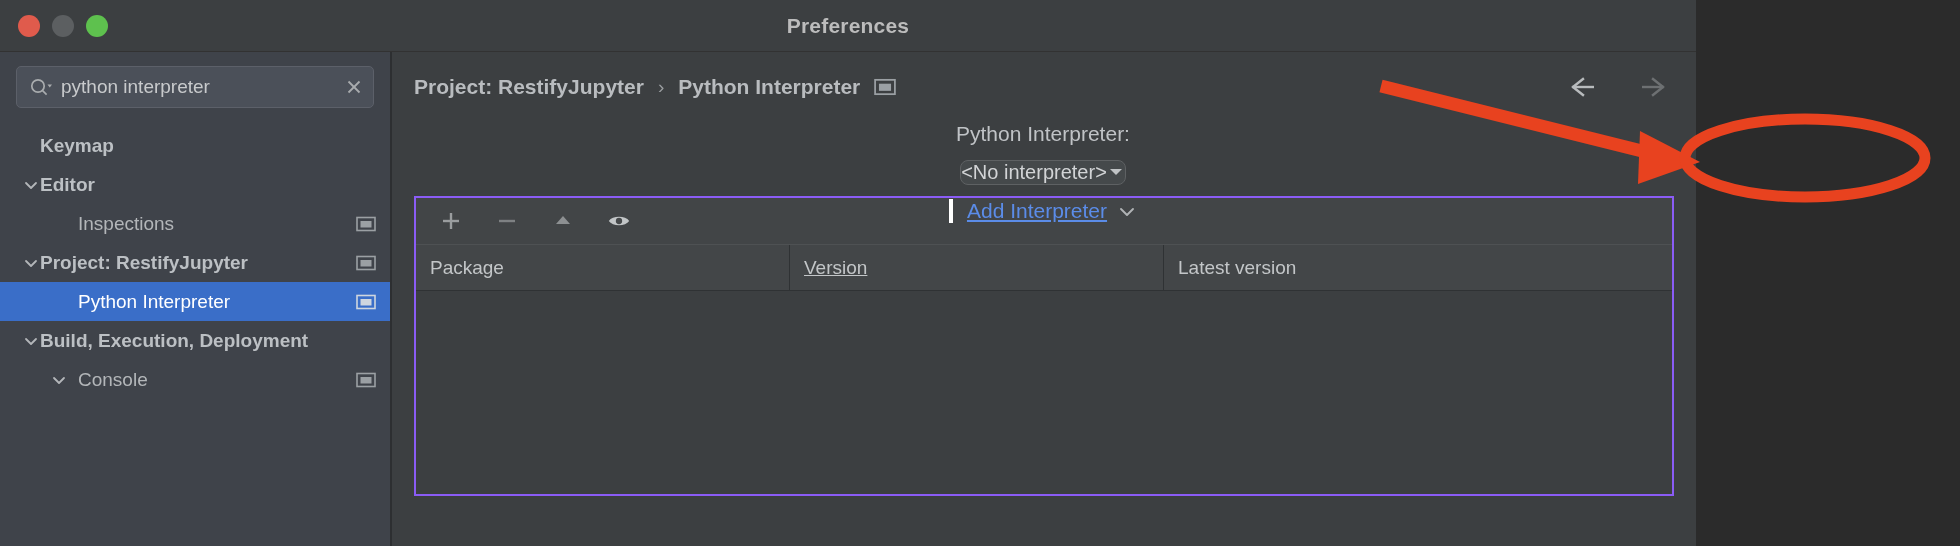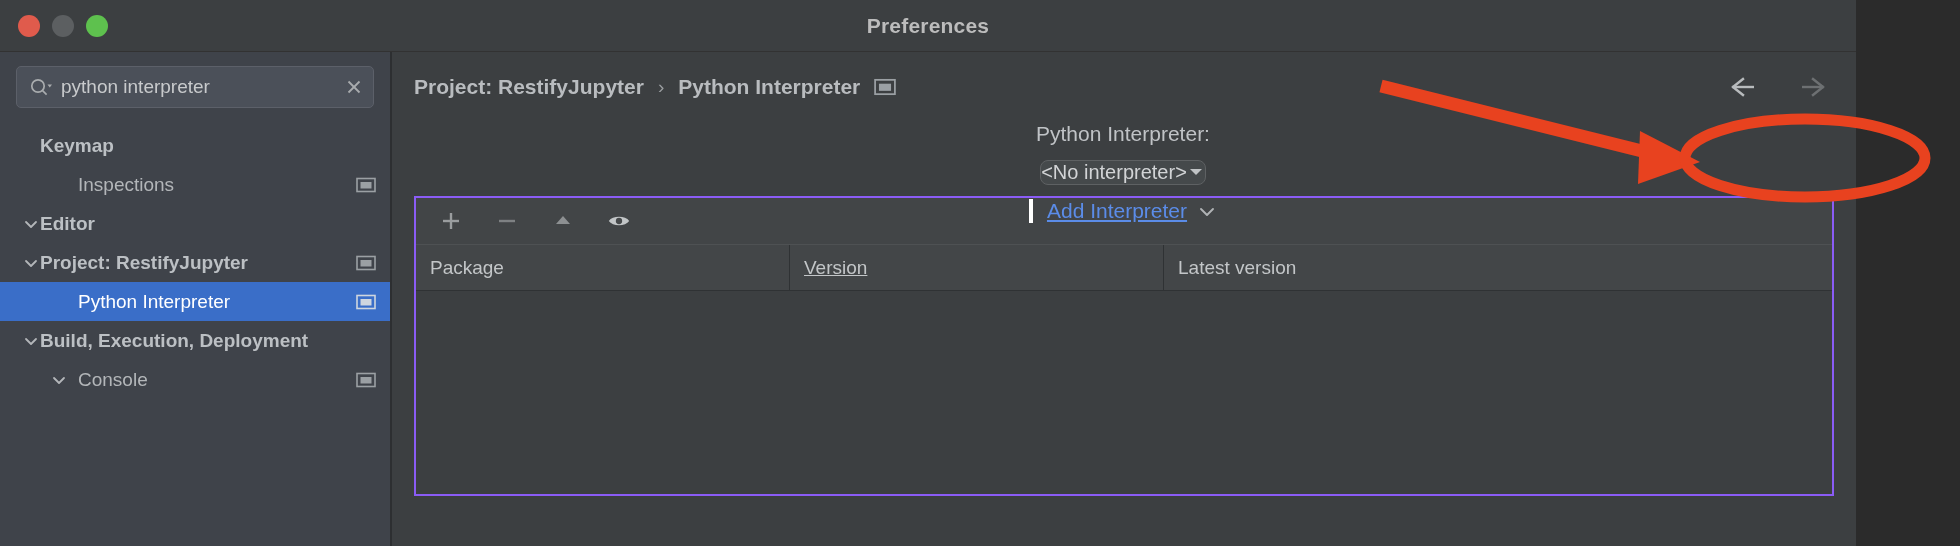--- a/index.html
+++ b/index.html
@@ -4,21 +4,21 @@
 <style>
   * { box-sizing: border-box; margin: 0; padding: 0; }
   html, body {
     width: 1960px; height: 546px;
     background: #2b2b2b;
     font-family: "Liberation Sans", sans-serif;
     overflow: hidden;
   }
   .window {
     position: relative;
-    width: 1856px; height: 546px;
+    width: 1696px; height: 546px;
     background: #3c3f41;
     display: flex;
     flex-direction: column;
   }
 
   
   .titlebar {
     position: relative;
     height: 52px;
     background: #3c3f41;
@@ -263,37 +263,37 @@
           </span>
         </div>
       </div>
 
       <div class="tree">
 
         <div class="tree-item lvl0 bold">
           <span class="tree-label">Keymap</span>
         </div>
 
+        <div class="tree-item lvl0 bold">
+          <span class="chev">
+            <svg width="16" height="16" viewBox="0 0 16 16">
+                <path d="M3 6 L8 11 L13 6" fill="none" stroke="#b3b6b9" stroke-width="1.8" stroke-linecap="round" stroke-linejoin="round"></path>
+              </svg>
+          </span>
+          <span class="tree-label">Editor</span>
+        </div>
+
         <div class="tree-item lvl1">
           <span class="tree-label">Inspections</span>
           <span class="win-icon">
             <svg width="20" height="16" viewBox="0 0 20 16">
               <rect x="1" y="1.5" width="18" height="13" fill="none" stroke="#9ba0a4" stroke-width="1.6"></rect>
               <rect x="4.5" y="5" width="11" height="6.5" fill="#9ba0a4"></rect>
             </svg>
           </span>
-        </div>
-
-        <div class="tree-item lvl0 bold">
-          <span class="chev">
-            <svg width="16" height="16" viewBox="0 0 16 16">
-                <path d="M3 6 L8 11 L13 6" fill="none" stroke="#b3b6b9" stroke-width="1.8" stroke-linecap="round" stroke-linejoin="round"></path>
-              </svg>
-          </span>
-          <span class="tree-label">Editor</span>
         </div>
 
         <div class="tree-item lvl0 bold">
           <span class="chev">
             <svg width="16" height="16" viewBox="0 0 16 16">
                 <path d="M3 6 L8 11 L13 6" fill="none" stroke="#b3b6b9" stroke-width="1.8" stroke-linecap="round" stroke-linejoin="round"></path>
               </svg>
           </span>
           <span class="tree-label">Project: RestifyJupyter</span>
           <span class="win-icon">

